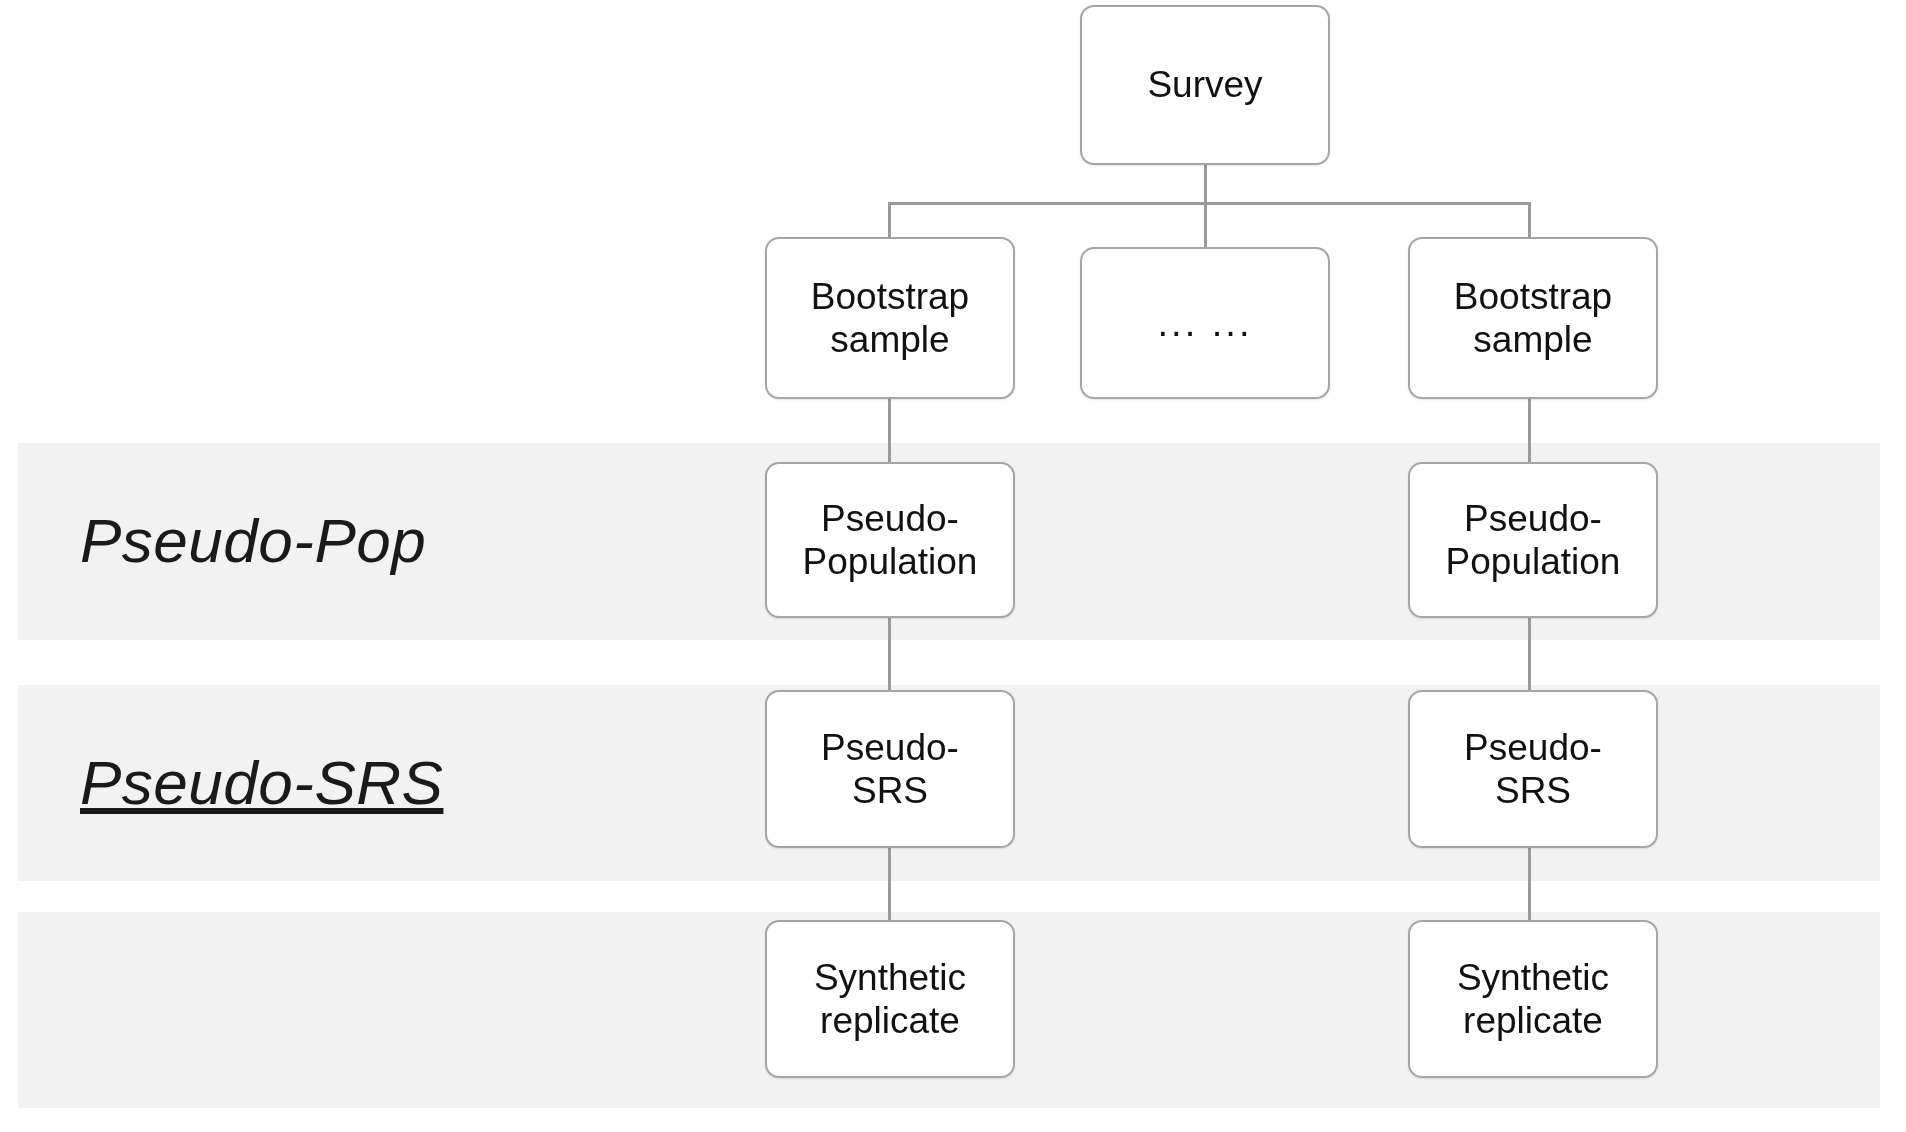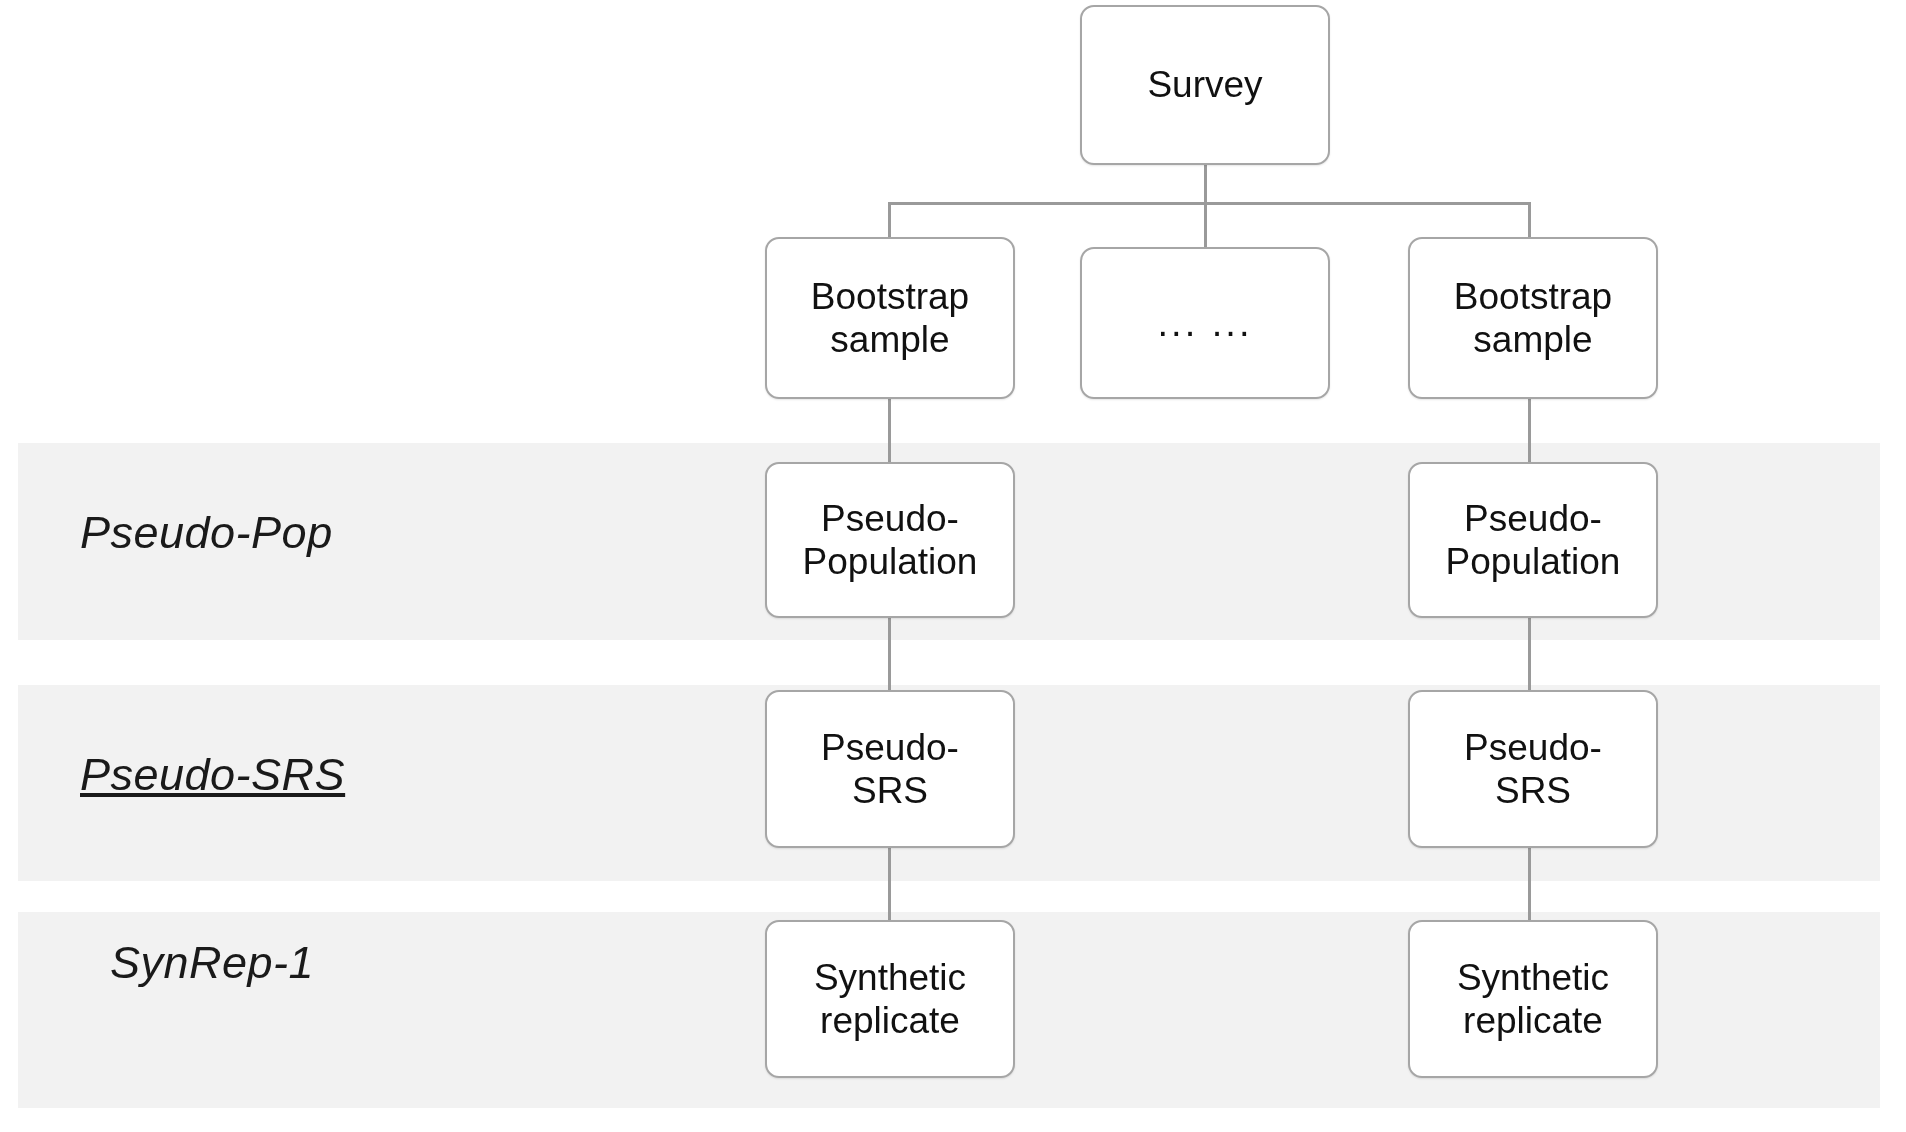--- a/index.html
+++ b/index.html
@@ -23,21 +23,21 @@
     position: absolute;
     background: #f2f2f2;
     left: 18px;
     width: 1862px;
   }
   .band-label {
     position: absolute;
     left: 80px;
     font-style: italic;
     font-weight: 400;
-    font-size: 45px;
+    font-size: 62px;
     color: #1a1a1a;
     letter-spacing: 0.5px;
     white-space: nowrap;
     line-height: 1;
   }
 
   
   .line-v, .line-h {
     position: absolute;
     background: #9a9a9a;
@@ -72,21 +72,20 @@
 <body>
 
 <div id="canvas">
 
   <div class="band" style="top:443px; height:197px;"></div>
   <div class="band" style="top:685px; height:196px;"></div>
   <div class="band" style="top:912px; height:196px;"></div>
 
   <div class="band-label" style="top:510px;">Pseudo-Pop</div>
   <div class="band-label" style="top:752px;text-decoration:underline;">Pseudo-SRS</div>
-  <div class="band-label" style="top:940px; left:110px;">SynRep-1</div>
 
   <div class="line-v" style="left:1204px; top:163px; height:42px;"></div>
 
   <div class="line-h" style="left:888px; top:202px; width:642px;"></div>
 
   <div class="line-v" style="left:888px; top:202px; height:36px;"></div>
   <div class="line-v" style="left:1204px; top:202px; height:46px;"></div>
   <div class="line-v" style="left:1528px; top:202px; height:36px;"></div>
 
   <div class="line-v" style="left:888px; top:398px; height:66px;"></div>

